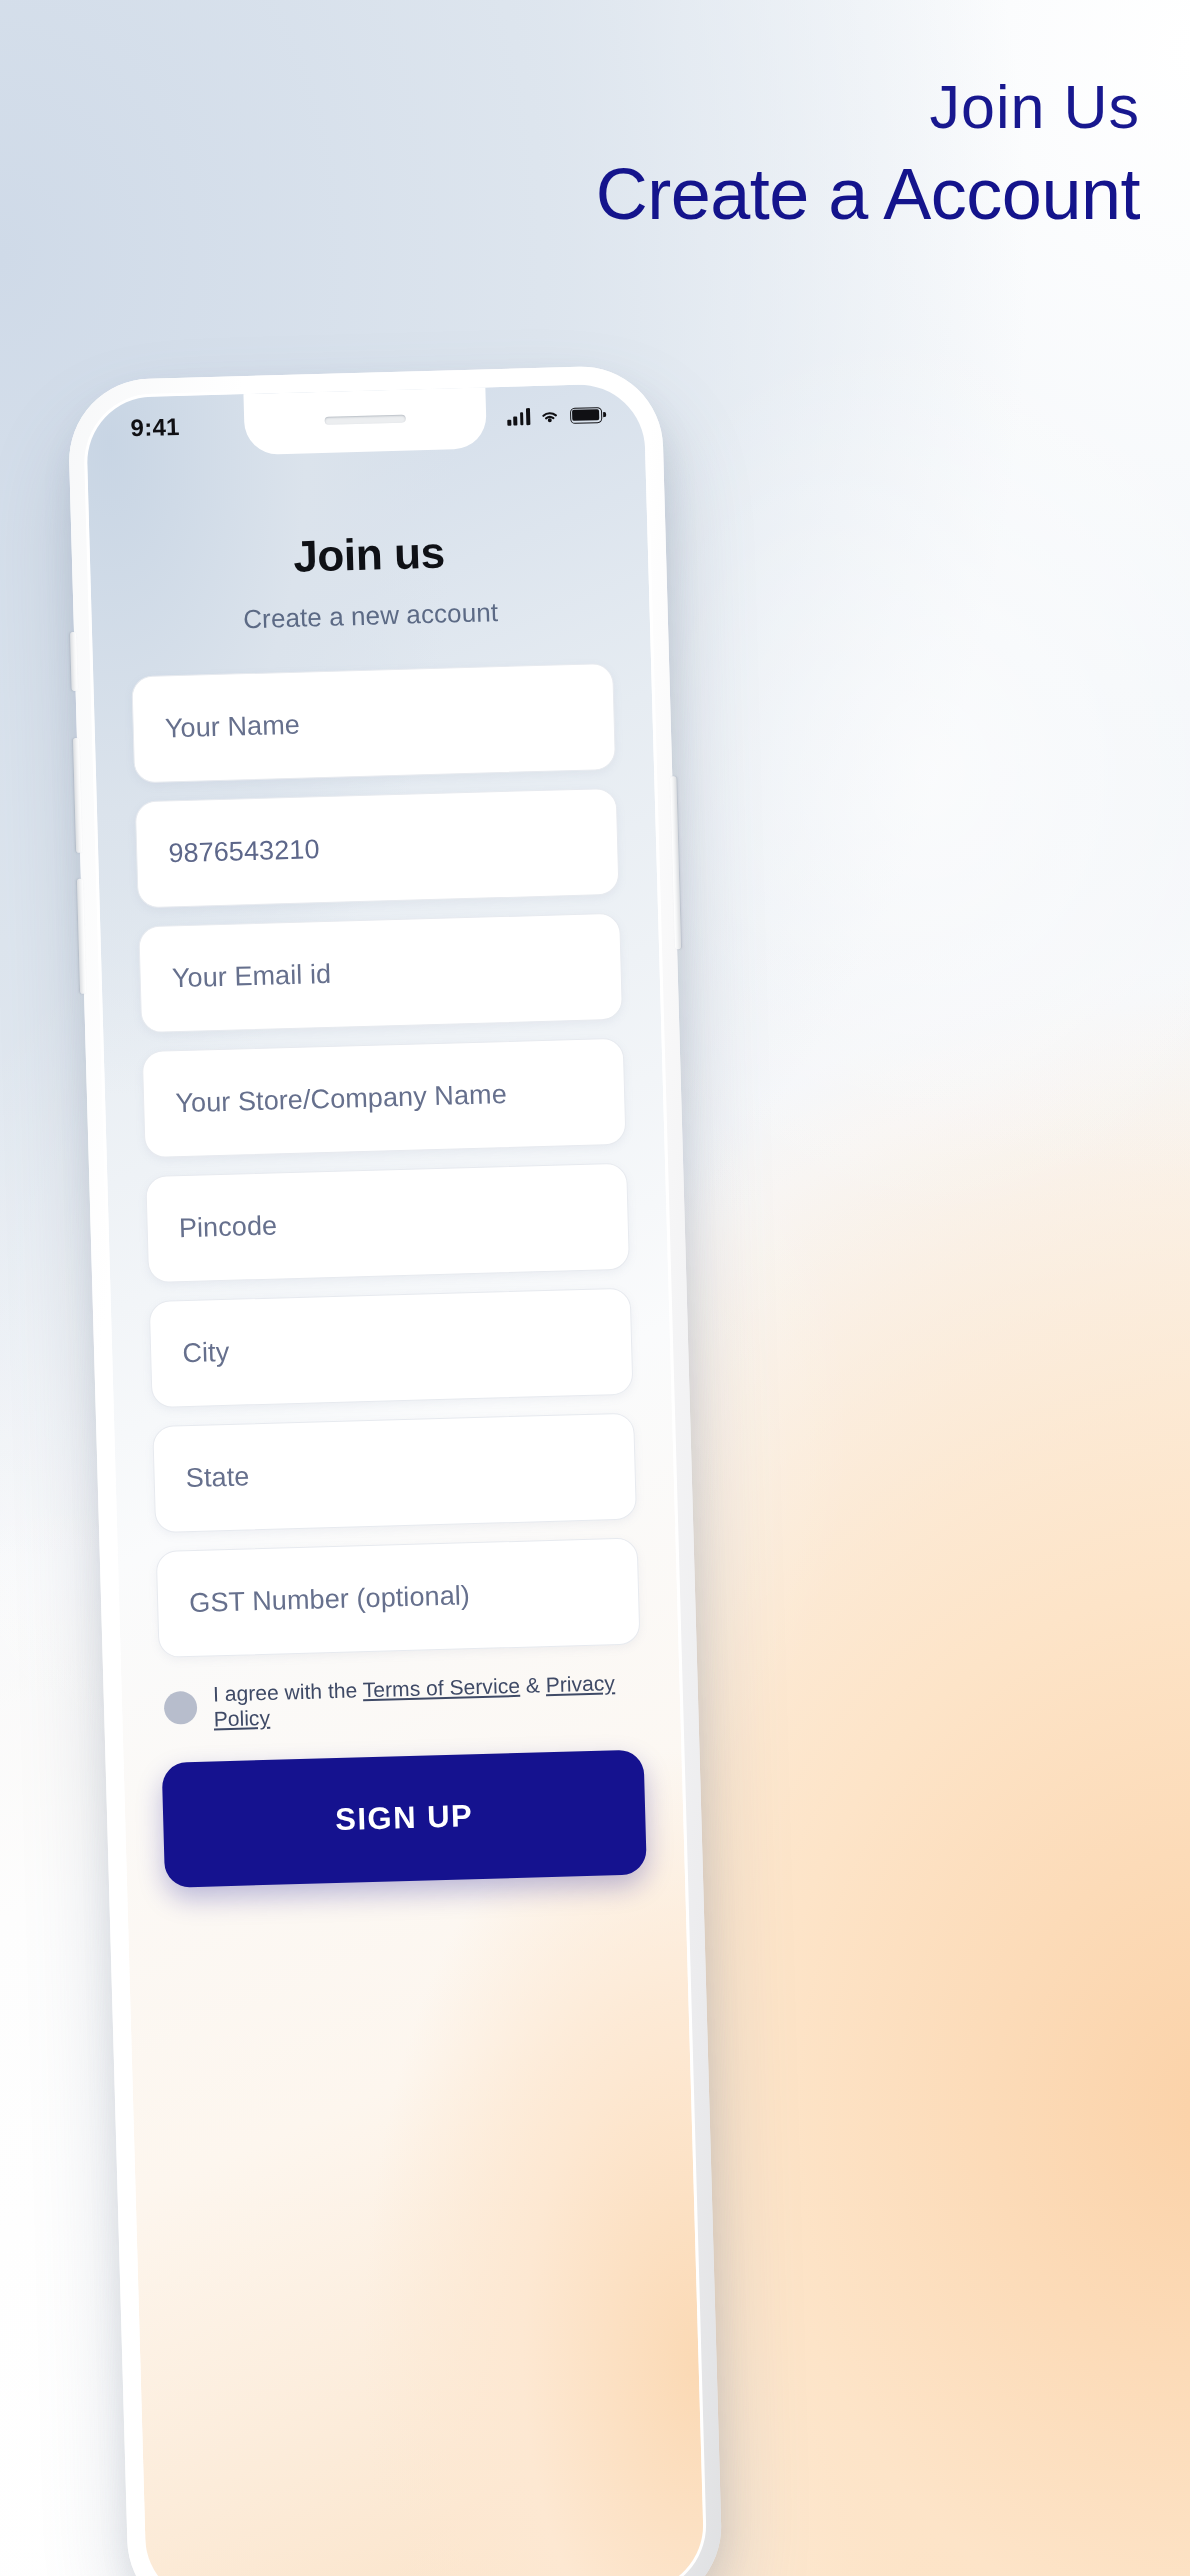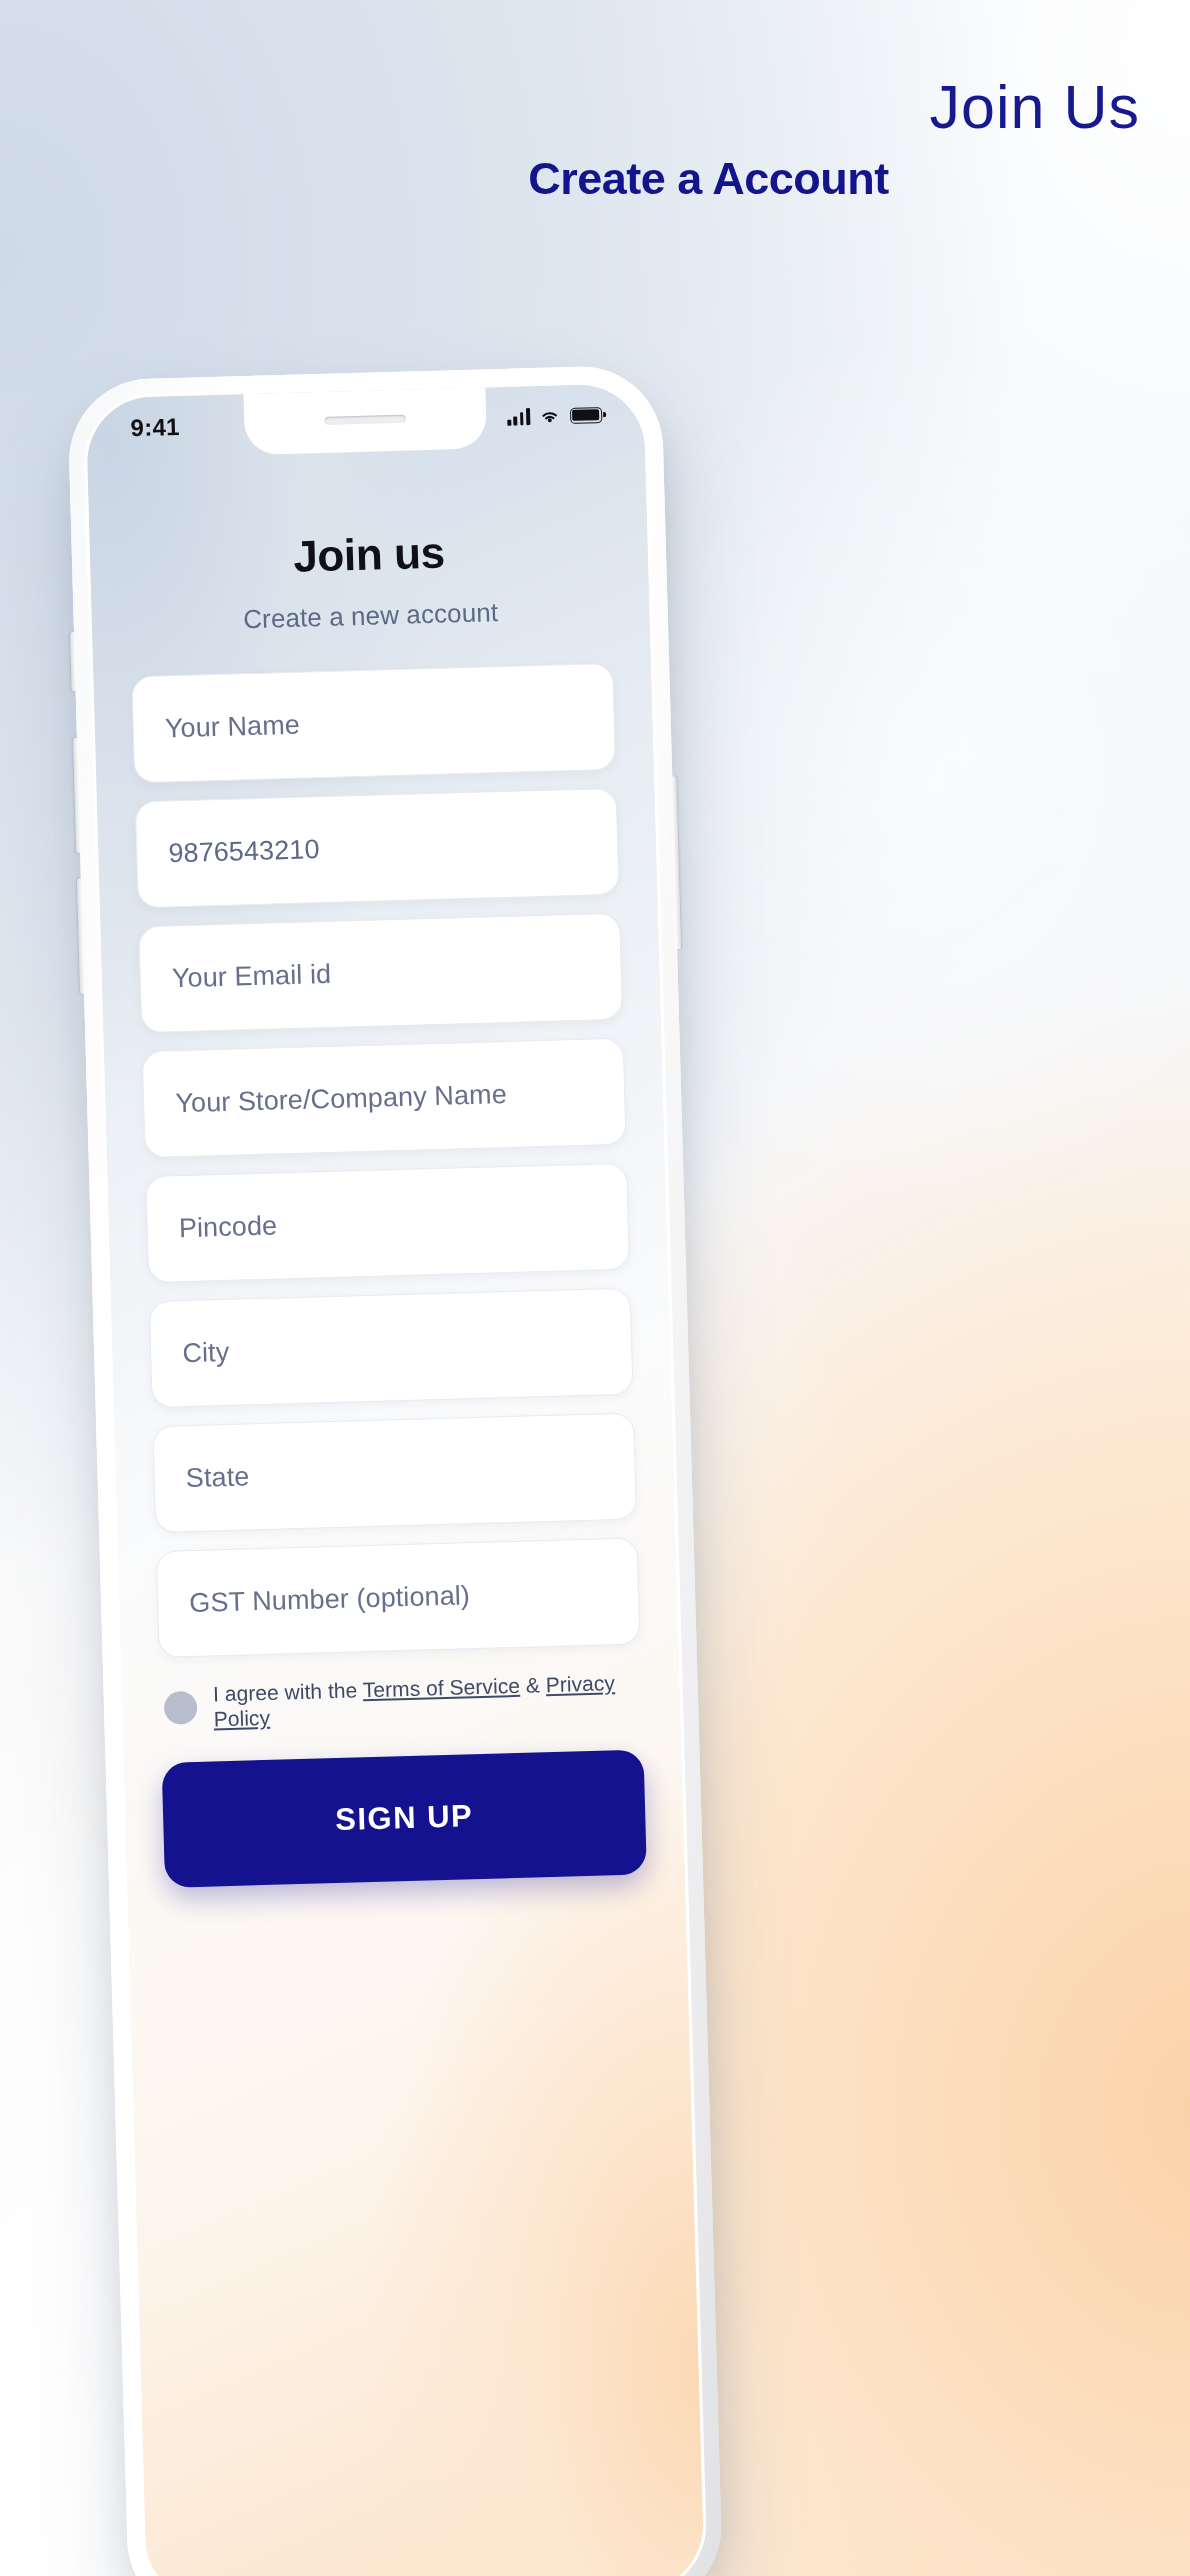--- a/index.html
+++ b/index.html
@@ -45,27 +45,26 @@
   .headline .l1{
     display:block;
     font-size:61px;
     font-weight:400;
     letter-spacing:1px;
     line-height:1.05;
     color:#18188f;
   }
   .headline .l2{
     display:block;
-    font-size:45px;
-    font-weight:bold;
+    font-size:72px;
+    font-weight:normal;
     letter-spacing:-0.5px;
     line-height:1.18;
     margin-top:13.4px;
     color:#14148c;
-    text-align:center;
   }
 
   
   .phone-wrap{
     position:absolute;
     left:67px; top:381px;
     width:594px; height:2243px;
     transform:rotate(-1.6deg);
     transform-origin:top left;
     z-index:4;

